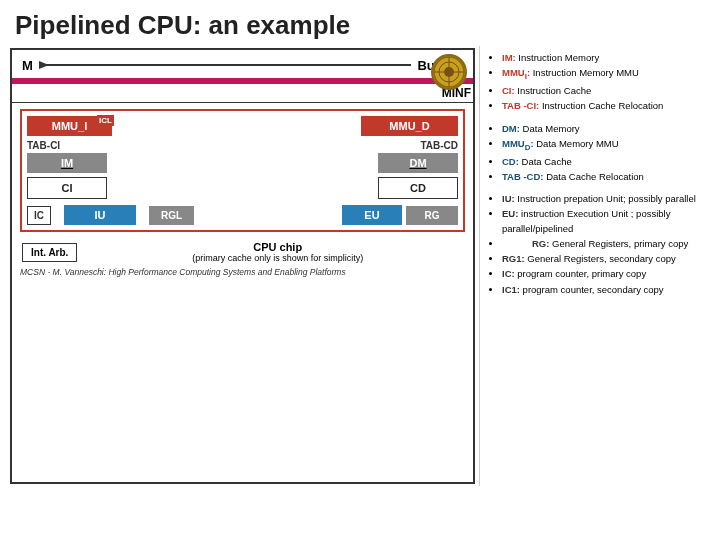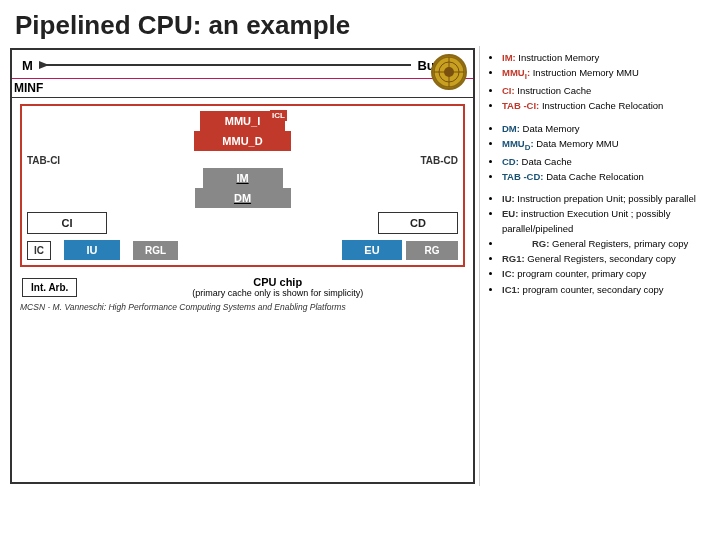--- a/index.html
+++ b/index.html
@@ -129,57 +129,57 @@
 
       <div style="flex:1; position:relative; height:14px; margin:0 6px;">
         <svg width="100%" height="14" style="display:block;">
           <line x1="0" y1="7" x2="100%" y2="7" stroke="#333" stroke-width="2"></line>
           <polygon points="0,3 10,7 0,11" fill="#333"></polygon>
         </svg>
       </div>
       <span style="font-size:13px;font-weight:bold;z-index:2;">Bus I/O</span>
     </div>
 
-    <div style="text-align:left; font-size:12px; font-weight:bold; padding:2px; border-top:1px solid #be185d; border-bottom:1px solid #333;">MINF</div>
+    <div style="text-align:right; font-size:12px; font-weight:bold; padding:2px; border-top:6px solid #be185d; border-bottom:1px solid #333;">MINF</div>
 
     <div style="border:2px solid #c0392b; margin:6px 8px; padding:5px; position:relative;">
 
-      <div style="display:flex; flex-direction:column; justify-content:space-between; align-items:center; margin-bottom:4px;">
+      <div style="display:flex; flex-direction:row; justify-content:space-between; align-items:center; margin-bottom:4px;">
 
         <div style="position:relative; display:inline-block;">
           <div class="red-block" style="width:85px;">
             <span>MMU_I</span>
           </div>
           <div style="position:absolute;top:-1px;right:-2px;background:#c0392b;color:#fff;font-size:8px;font-weight:bold;padding:1px 2px;">ICL</div>
         </div>
 
         <div class="red-block" style="width:97px;">
           <span>MMU_D</span>
         </div>
       </div>
 
       <div style="display:flex; flex-direction:row; justify-content:space-between; align-items:center; margin-bottom:2px;">
         <div style="font-size:10px;font-weight:bold;color:#333;">TAB-CI</div>
         <div style="font-size:10px;font-weight:bold;color:#333;">TAB-CD</div>
       </div>
 
-      <div style="display:flex; flex-direction:column; justify-content:space-between; align-items:center; margin-bottom:4px;text-decoration:underline;">
+      <div style="display:flex; flex-direction:row; justify-content:space-between; align-items:center; margin-bottom:4px;text-decoration:underline;">
         <div class="gray-block" style="width:80px;">IM</div>
-        <div class="gray-block" style="width:96px;">DM</div>
+        <div class="gray-block" style="width:80px;">DM</div>
       </div>
 
       <div style="display:flex; flex-direction:row; justify-content:space-between; align-items:flex-end; margin-bottom:6px;">
         <div class="white-block" style="width:80px;">CI</div>
         <div class="white-block" style="width:80px;">CD</div>
       </div>
 
       <div style="display:flex; flex-direction:row; justify-content:space-between; align-items:center; margin-top:4px;">
         <div style="display:flex; flex-direction:row; align-items:center; gap:13px;">
           <div class="small-block block-ic">IC</div>
-          <div class="blue-block" style="width:56px; padding:4px;">IU</div>
+          <div class="blue-block" style="width:72px; padding:4px;">IU</div>
           <div class="gray-block" style="width:45px; font-size:10px;">RGL</div>
         </div>
         <div style="display:flex; flex-direction:row; align-items:center; gap:4px;">
           <div class="blue-block" style="width:60px; padding:4px;">EU</div>
           <div class="gray-block" style="width:52px; font-size:10px;">RG</div>
         </div>
       </div>
     </div>
 
     <div style="display:flex; flex-direction:row; align-items:center; justify-content:center; padding:3px 10px 2px 10px;">

